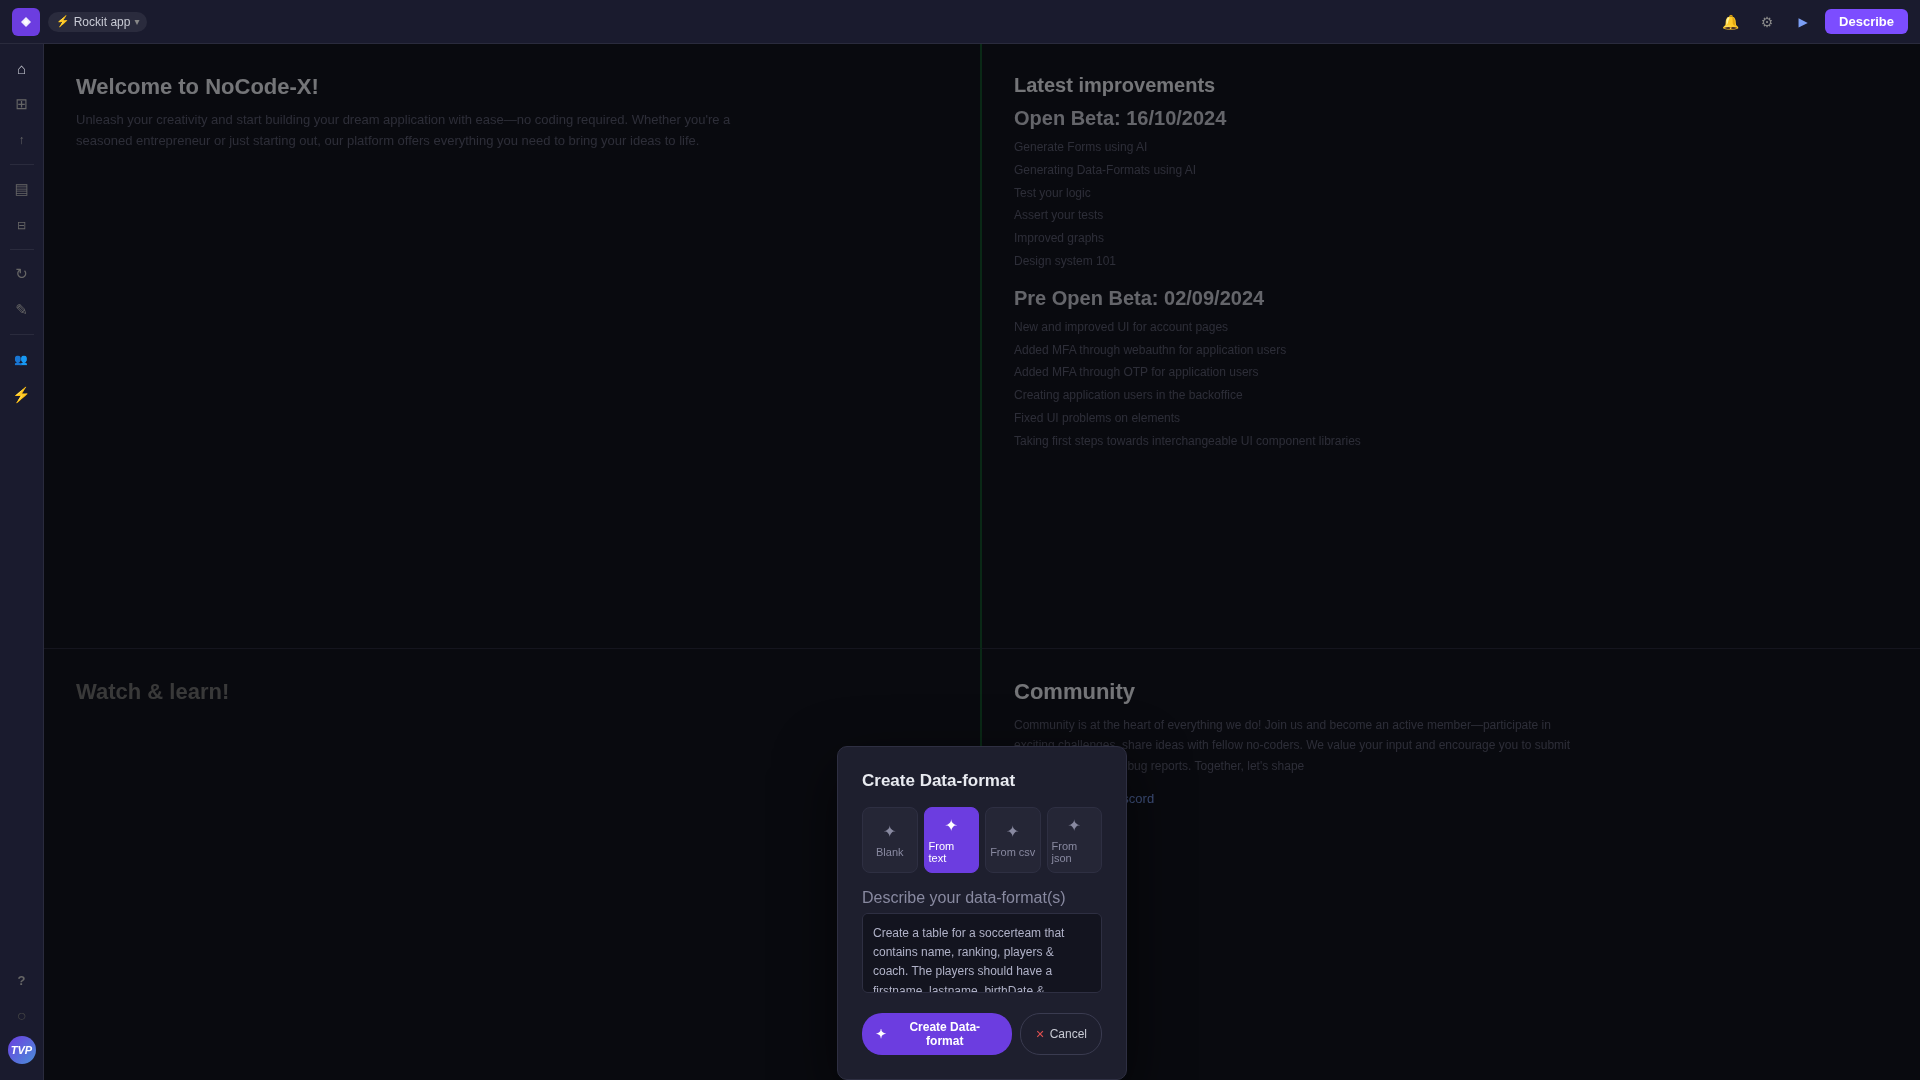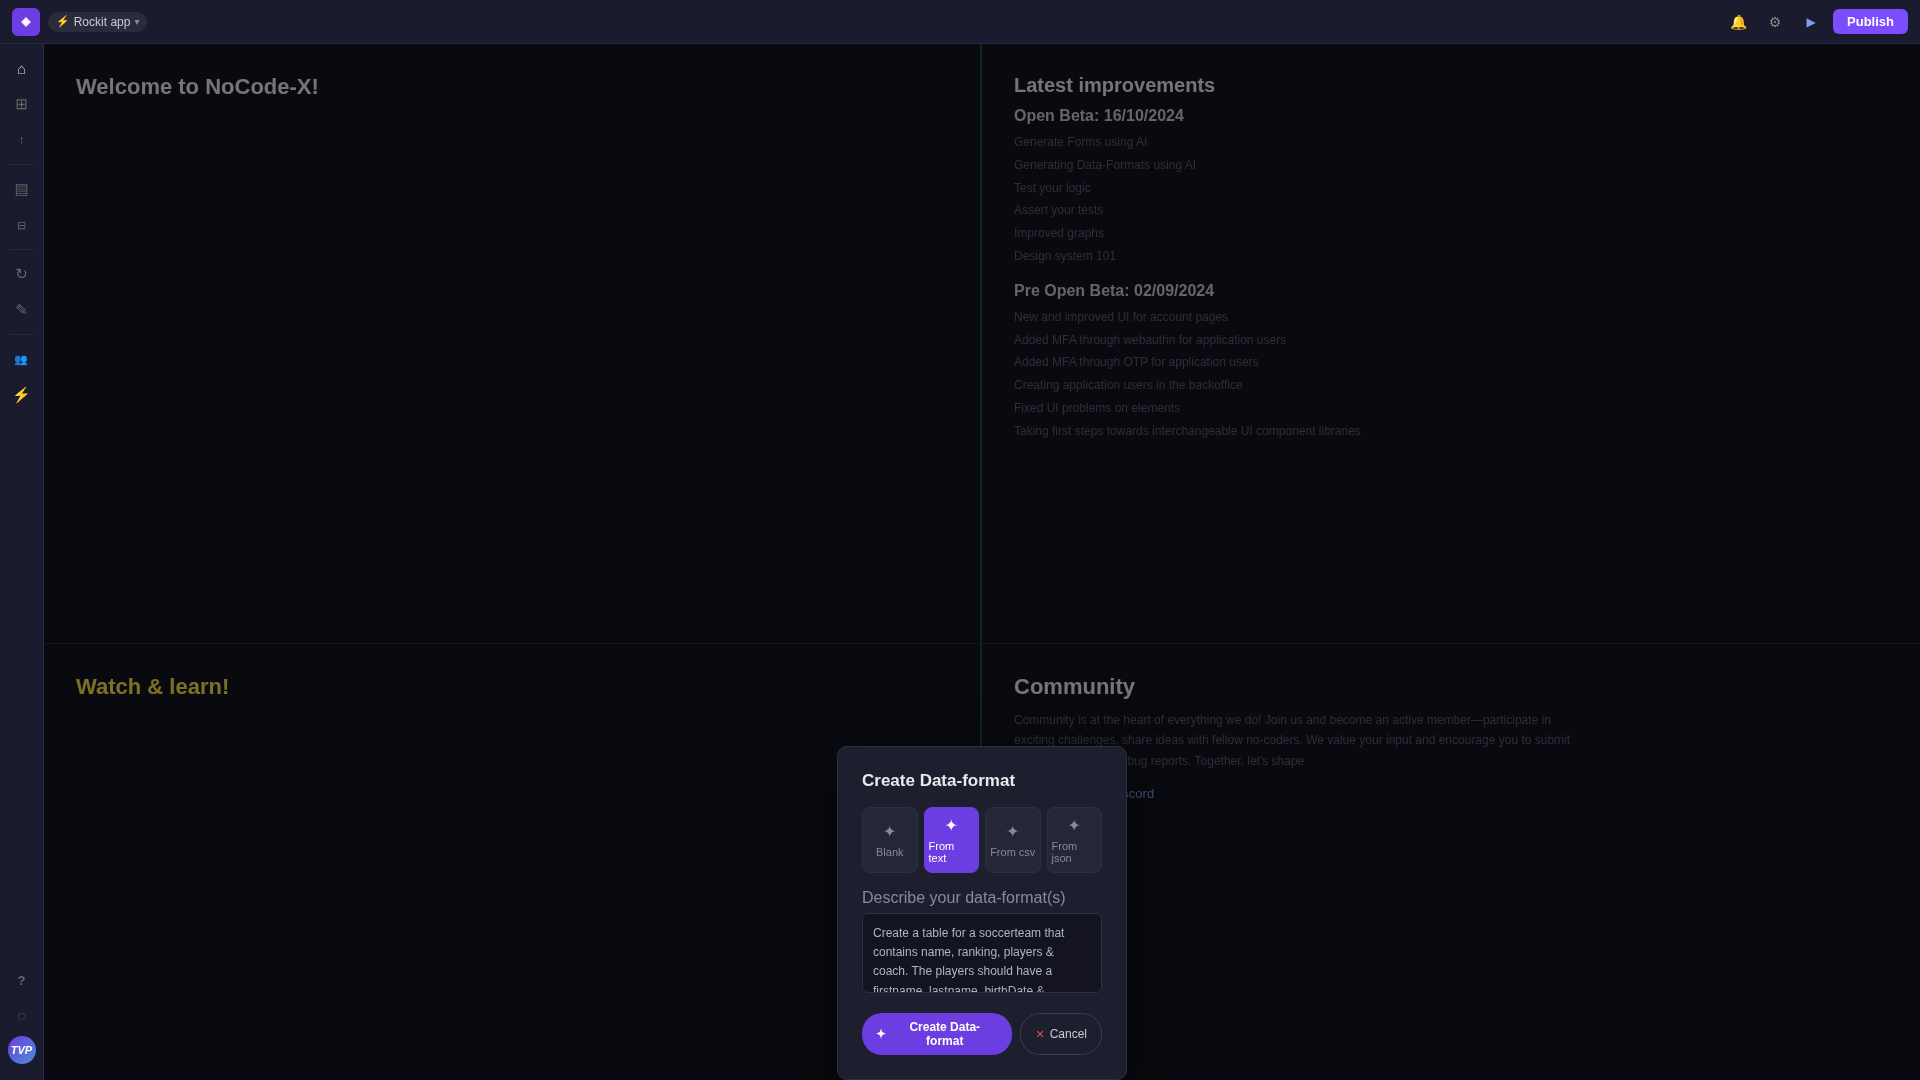--- a/index.html
+++ b/index.html
@@ -167,30 +167,30 @@
     }
     .panel-subtitle {
       font-size: 13px;
       color: #5a5c70;
       line-height: 1.6;
       max-width: 680px;
     }
 
     
     .improvements-title { font-size: 20px; font-weight: 700; color: #e8eaf0; margin-bottom: 6px; }
-    .beta-heading { font-size: 16px; font-weight: 600; color: #c8cad4; margin-bottom: 6px; margin-top: 10px; }
+    .beta-heading { font-size: 20px; font-weight: 600; color: #c8cad4; margin-bottom: 6px; margin-top: 10px; }
     .improvements-list { list-style: none; }
     .improvements-list li {
       font-size: 12px;
       color: #5a5c70;
       line-height: 1.9;
     }
 
     
-    .watch-title { font-size: 22px; font-weight: 700; color: #fde047; }
+    .watch-title { font-size: 22px; font-weight: 700; color: #737373; }
 
     
     .community-title { font-size: 22px; font-weight: 700; color: #e8eaf0; margin-bottom: 10px; }
     .community-text { font-size: 12px; color: #5a5c70; line-height: 1.7; max-width: 580px; }
     .community-links {
       display: flex;
       gap: 12px;
       margin-top: 14px;
       align-items: center;
     }
@@ -331,21 +331,21 @@
     <div class="app-pill">
       <span class="bolt">⚡</span>
       <span>Rockit app</span>
       <span style="font-size:10px; color:#888;">▾</span>
     </div>
   </div>
   <div class="topbar-right">
     <div class="icon-btn">🔔</div>
     <div class="icon-btn">⚙</div>
     <div class="icon-btn" style="color:#7c9ff5; font-size:12px;">▶</div>
-    <button class="publish-btn">Publish</button>
+    <button class="publish-btn">Describe</button>
   </div>
 </div>
 
 <div class="layout">
 
   <div class="sidebar">
     <div class="sidebar-icon active">⌂</div>
     <div class="sidebar-icon">⊞</div>
     <div class="sidebar-icon" style="font-size:12px;">↑</div>
     <div class="sidebar-separator"></div>
@@ -361,20 +361,21 @@
       <div class="sidebar-icon" style="font-weight:bold; font-size:13px;">?</div>
       <div class="sidebar-icon" style="font-size:16px; color:#444;">○</div>
       <div class="avatar-small">TVP</div>
     </div>
   </div>
 
   <div class="main">
 
     <div class="panel" style="grid-column:1; grid-row:1; min-height:280px;">
       <div class="panel-title">Welcome to NoCode-X!</div>
+      <div class="panel-subtitle">Unleash your creativity and start building your dream application with ease—no coding required. Whether you're a seasoned entrepreneur or just starting out, our platform offers everything you need to bring your ideas to life.</div>
     </div>
 
     <div class="panel" style="grid-column:2; grid-row:1; border-right:none; min-height:280px;">
       <div class="improvements-title">Latest improvements</div>
       <div class="beta-heading">Open Beta: 16/10/2024</div>
       <ul class="improvements-list">
         <li>Generate Forms using AI</li>
         <li>Generating Data-Formats using AI</li>
         <li>Test your logic</li>
         <li>Assert your tests</li>

